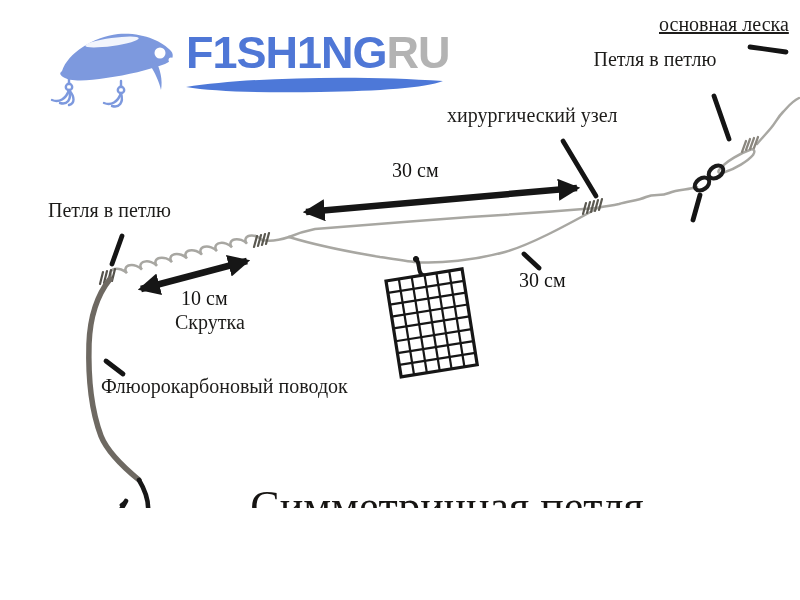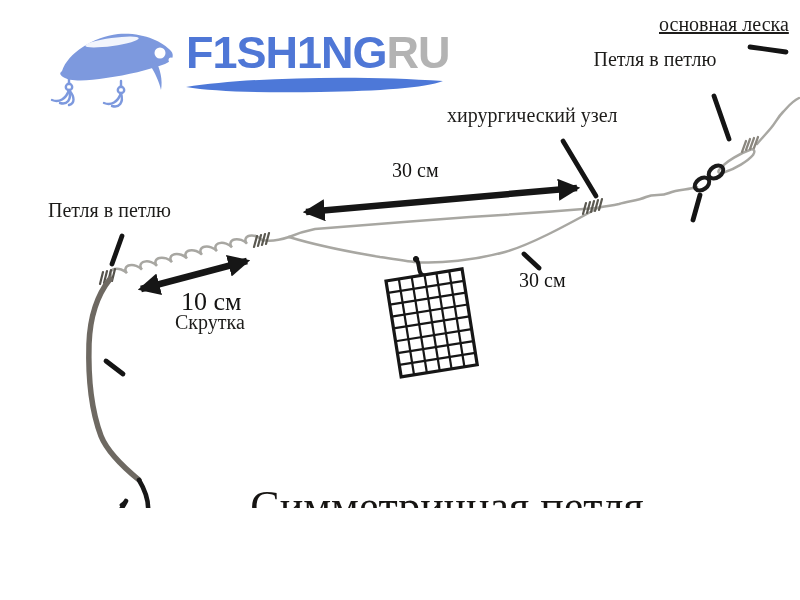--- a/index.html
+++ b/index.html
@@ -9,21 +9,21 @@
   .lbl{position:absolute;font-size:20px;line-height:1.1;white-space:nowrap;color:#1d1c1a;}
   .lbl-main-line{left:659px;top:13px;width:160px;text-align:left;text-decoration:underline;}
   .lbl-loop-or-surgical{left:560px;top:49px;width:190px;text-align:center;line-height:21px;}
   .lbl-surgical-knot{left:447px;top:104px;}
   .lbl-swivel{left:641px;top:235px;}
   .lbl-loop-left{left:48px;top:199px;}
   .lbl-leader{left:101px;top:375px;}
   .dim{position:absolute;font-size:20px;color:#141312;white-space:nowrap;}
   .dim-30-top{left:392px;top:159px;}
   .dim-30-bottom{left:519px;top:269px;}
-  .dim-10{left:181px;top:287px;font-size:26px;}
+  .dim-10{left:181px;top:287px;font-size:20px;}
   .lbl-twist{left:175px;top:311px;}
   .diagram-title{position:absolute;left:447px;top:477px;transform:translateX(-50%);
          font-size:44px;line-height:60px;color:#161412;white-space:nowrap;}
   .logo-text{position:absolute;left:186px;top:27px;font-family:"Liberation Sans", sans-serif;
          font-weight:bold;font-size:45px;letter-spacing:-1px;white-space:nowrap;}
   .logo-blue{color:#4f77d6;}
   .logo-gray{color:#b3b3b3;}
 </style>
 </head>
 <body>
@@ -122,20 +122,21 @@
   </svg>
 
   <div class="logo-text"><span class="logo-blue">F1SH1NG</span><span class="logo-gray">RU</span></div>
 
   <div class="lbl lbl-main-line">основная леска</div>
   <div class="lbl lbl-loop-or-surgical">
     <div>Петля в петлю</div>
   </div>
   <div class="lbl lbl-surgical-knot">хирургический узел</div>
   <div class="lbl lbl-loop-left">Петля в петлю</div>
+  <div class="lbl lbl-leader">Флюорокарбоновый поводок</div>
   <div class="lbl lbl-twist">Скрутка</div>
 
   <div class="dim dim-30-top">30 см</div>
   <div class="dim dim-30-bottom">30 см</div>
   <div class="dim dim-10">10 см</div>
 
   <div class="diagram-title">Симметричная петля</div>
 </div>
 
 </body></html>

